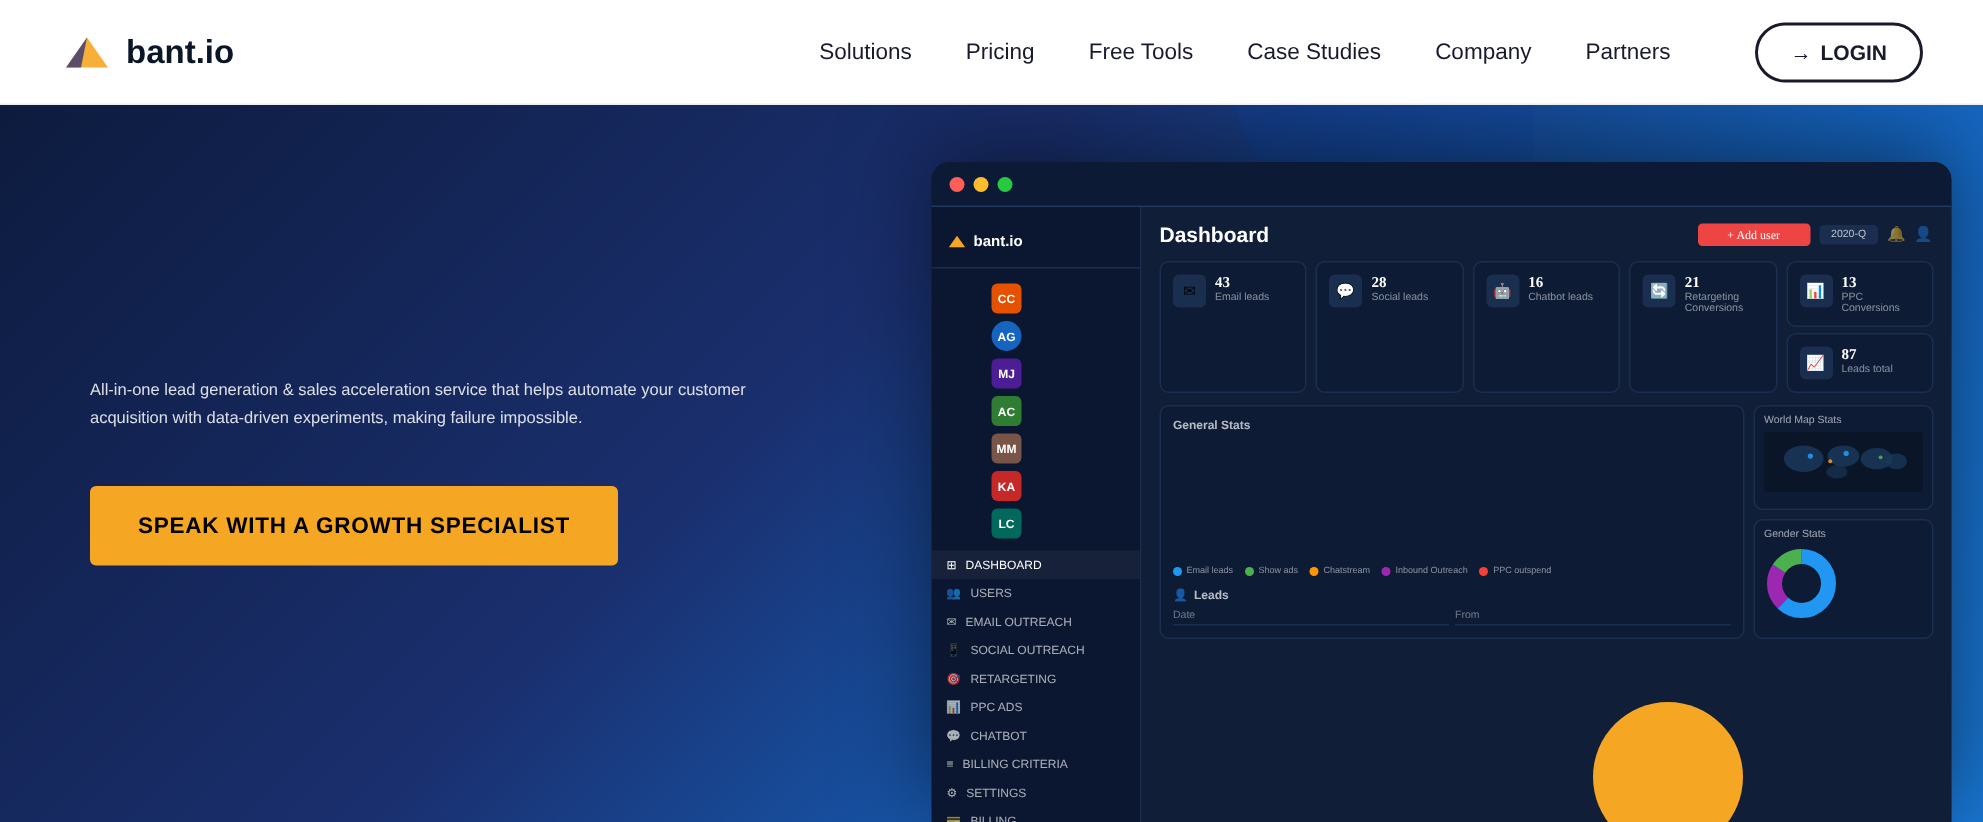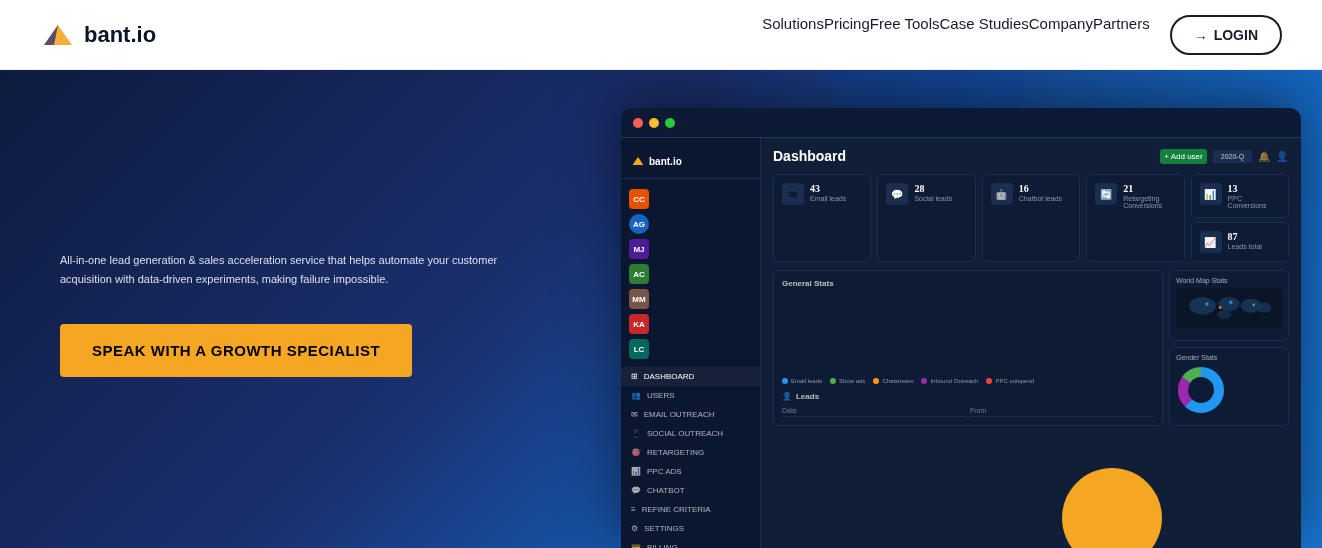--- a/index.html
+++ b/index.html
@@ -33,20 +33,22 @@
       width: 36px;
       height: 36px;
     }
     .logo-text {
       font-size: 22px;
       font-weight: 700;
       color: #0a1628;
     }
     .nav-links {
       display: flex;
+      align-items: center;
+      gap: 36px;
       margin-left: auto;
     }
     .nav-link {
       font-size: 15px;
       color: #1a1a2e;
       text-decoration: none;
       font-weight: 500;
       cursor: pointer;
     }
     .login-btn {
@@ -243,27 +245,28 @@
       font-size: 14px;
       font-weight: 700;
       color: #fff;
     }
     .dash-actions {
       display: flex;
       align-items: center;
       gap: 6px;
     }
     .add-user-btn {
-      background: #15803d;
+      background: #ef4444;
       color: #fff;
       font-size: 8px;
-      padding: 3px 4px;
+      padding: 3px 20px;
       border-radius: 3px;
       border: none;
       cursor: pointer;
+      font-family: Liberation Serif, serif;
     }
     .date-badge {
       background: #1a2f50;
       color: rgba(255,255,255,0.7);
       font-size: 7px;
       padding: 3px 8px;
       border-radius: 3px;
     }
 
     
@@ -481,21 +484,21 @@
       <div class="window-body">
 
         <div class="sidebar">
           <div class="sidebar-logo">
             <svg width="14" height="14" viewBox="0 0 36 36">
               <polygon points="4,28 18,8 32,28" fill="#f5a623"></polygon>
             </svg>
             <span class="sidebar-logo-text">bant.io</span>
           </div>
 
-          <div style="display:flex; flex-direction:column; gap:1px; margin-bottom:6px;">
+          <div style="display:flex; flex-direction:column; gap:1px; margin-bottom:6px;margin-left:32px;">
             <div class="user-avatar" style="background:#e65100;">CC</div>
             <div class="user-avatar" style="background:#1565c0;border-radius:10px;">AG</div>
             <div class="user-avatar" style="background:#4c1d95;">MJ</div>
             <div class="user-avatar" style="background:#2e7d32;">AC</div>
             <div class="user-avatar" style="background:#795548;">MM</div>
             <div class="user-avatar" style="background:#c62828;">KA</div>
             <div class="user-avatar" style="background:#00695c;">LC</div>
           </div>
 
           <div class="sidebar-item active">
@@ -521,21 +524,21 @@
           <div class="sidebar-item">
             <span>📊</span>
             <span>PPC ADS</span>
           </div>
           <div class="sidebar-item">
             <span>💬</span>
             <span>CHATBOT</span>
           </div>
           <div class="sidebar-item">
             <span>≡</span>
-            <span>REFINE CRITERIA</span>
+            <span>BILLING CRITERIA</span>
           </div>
           <div class="sidebar-item">
             <span>⚙</span>
             <span>SETTINGS</span>
           </div>
           <div class="sidebar-item">
             <span>💳</span>
             <span>BILLING</span>
           </div>
 

